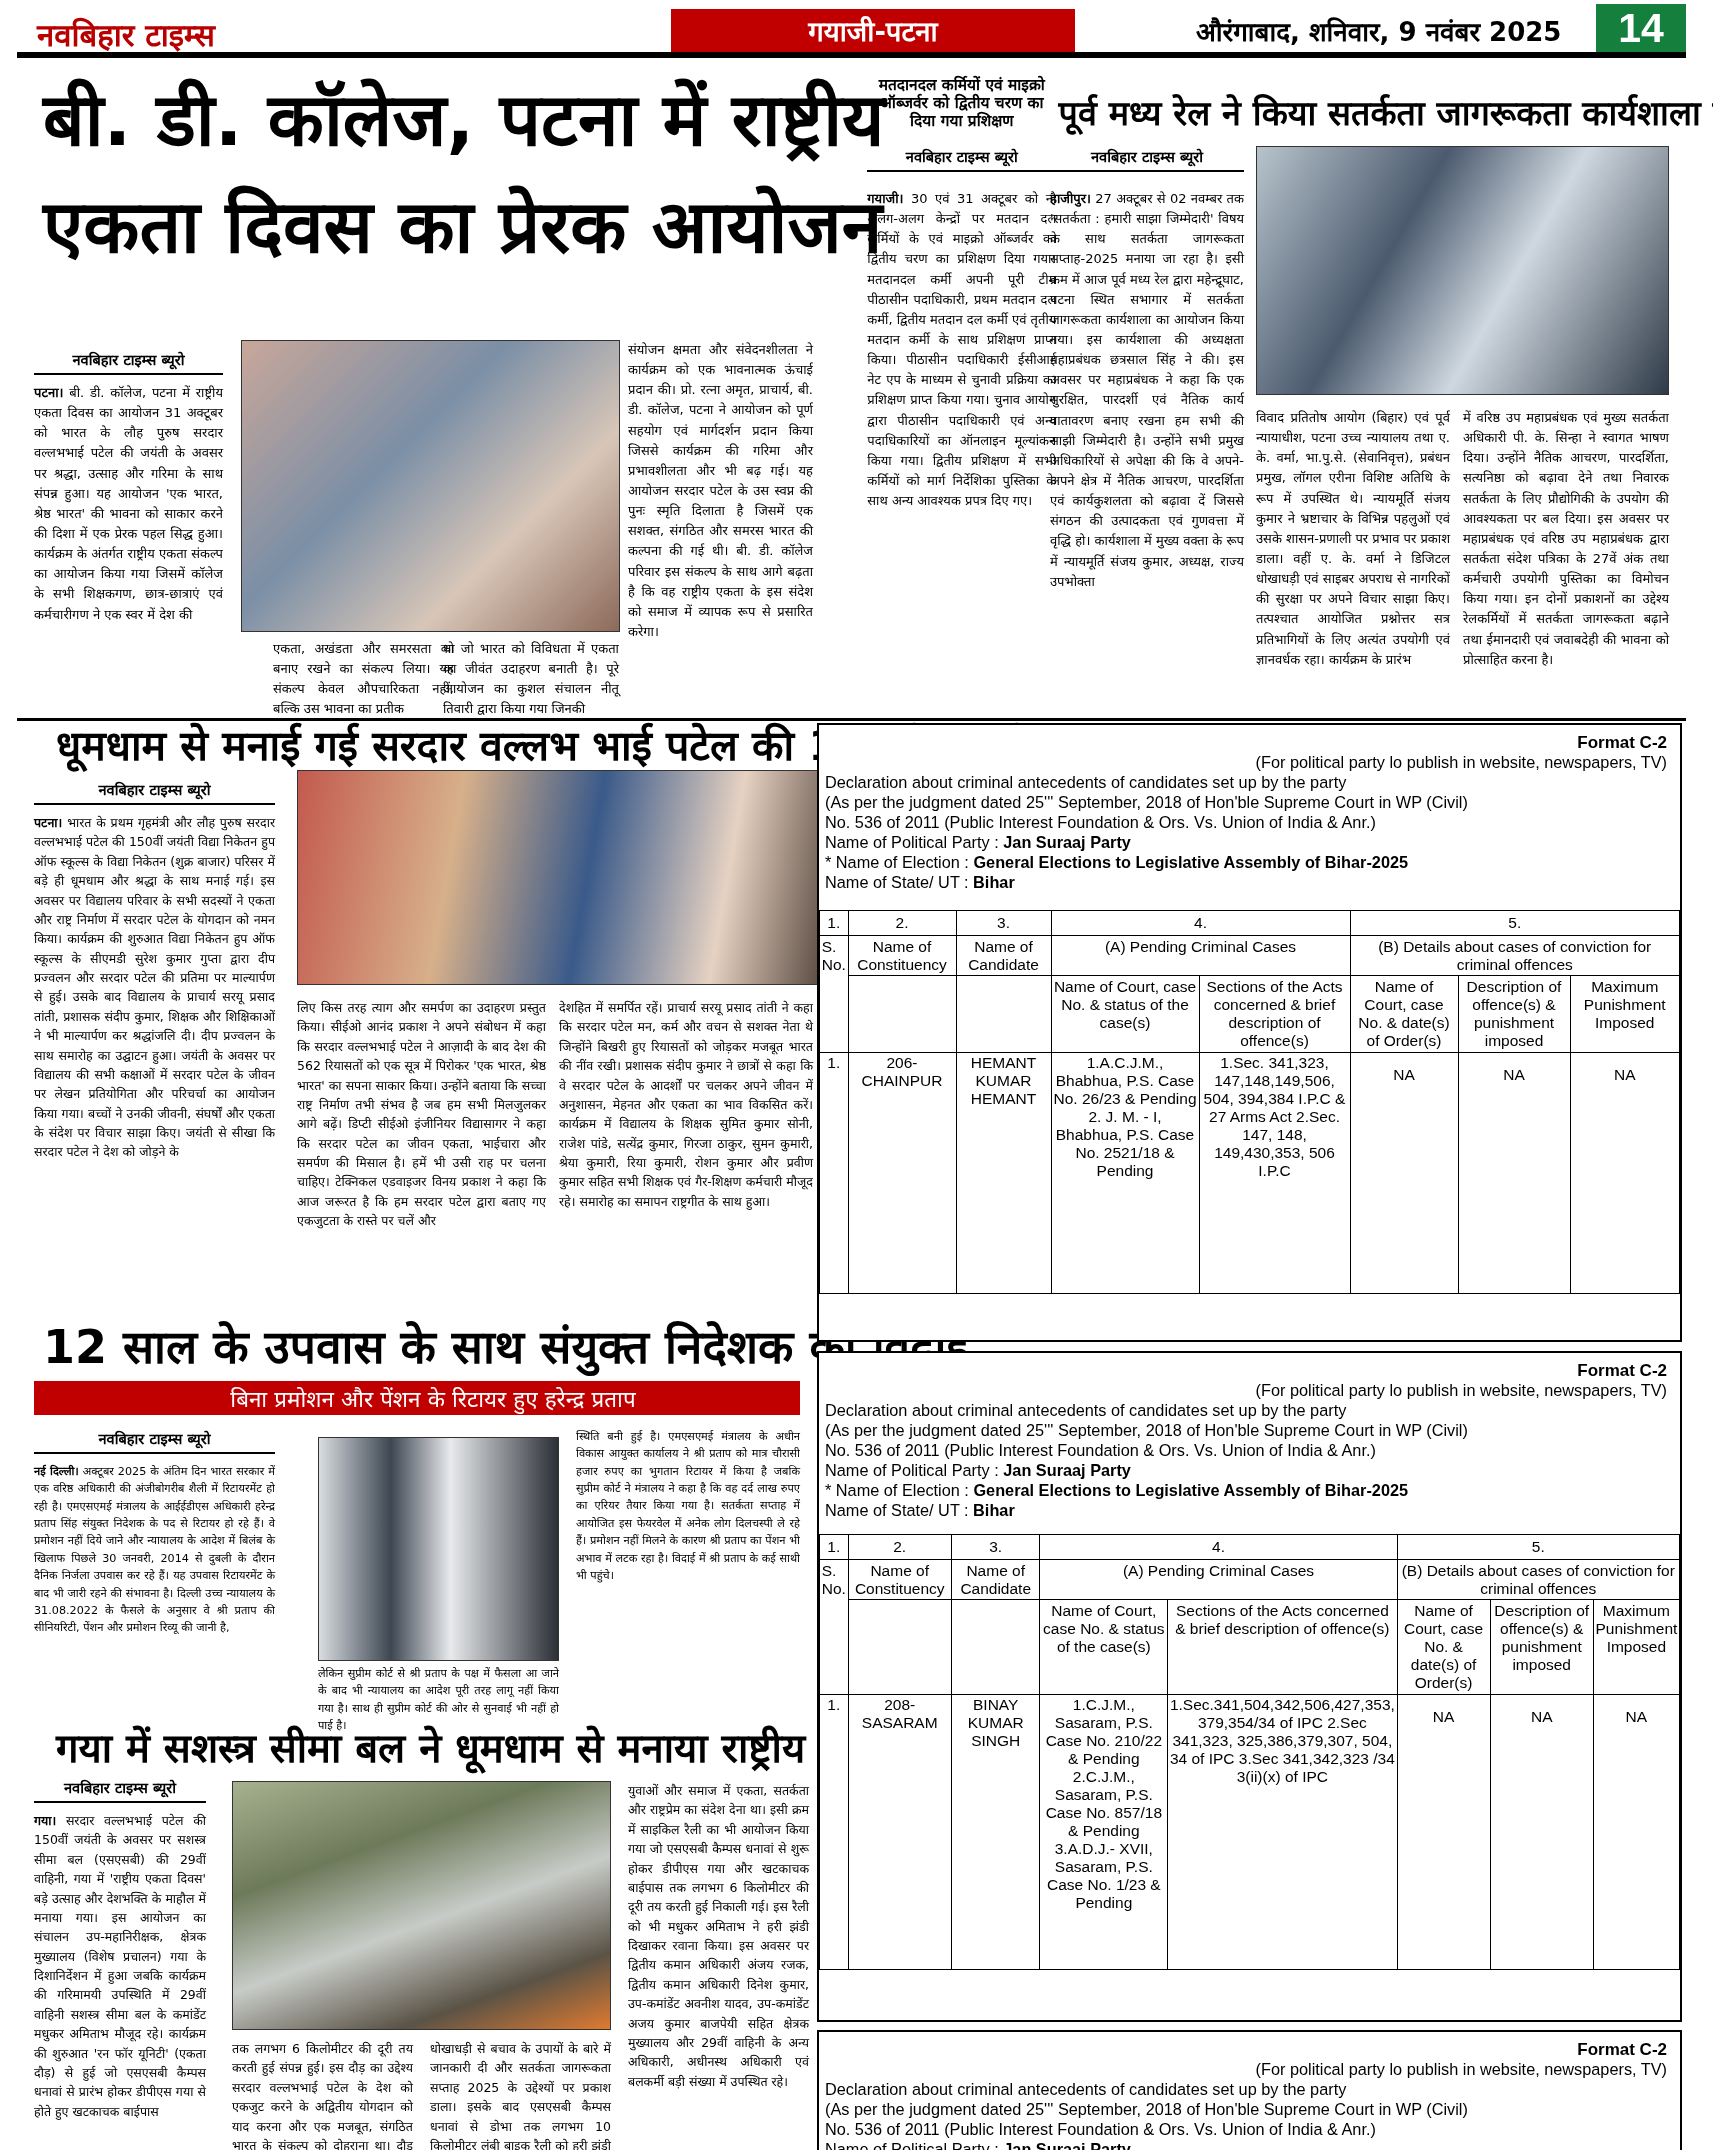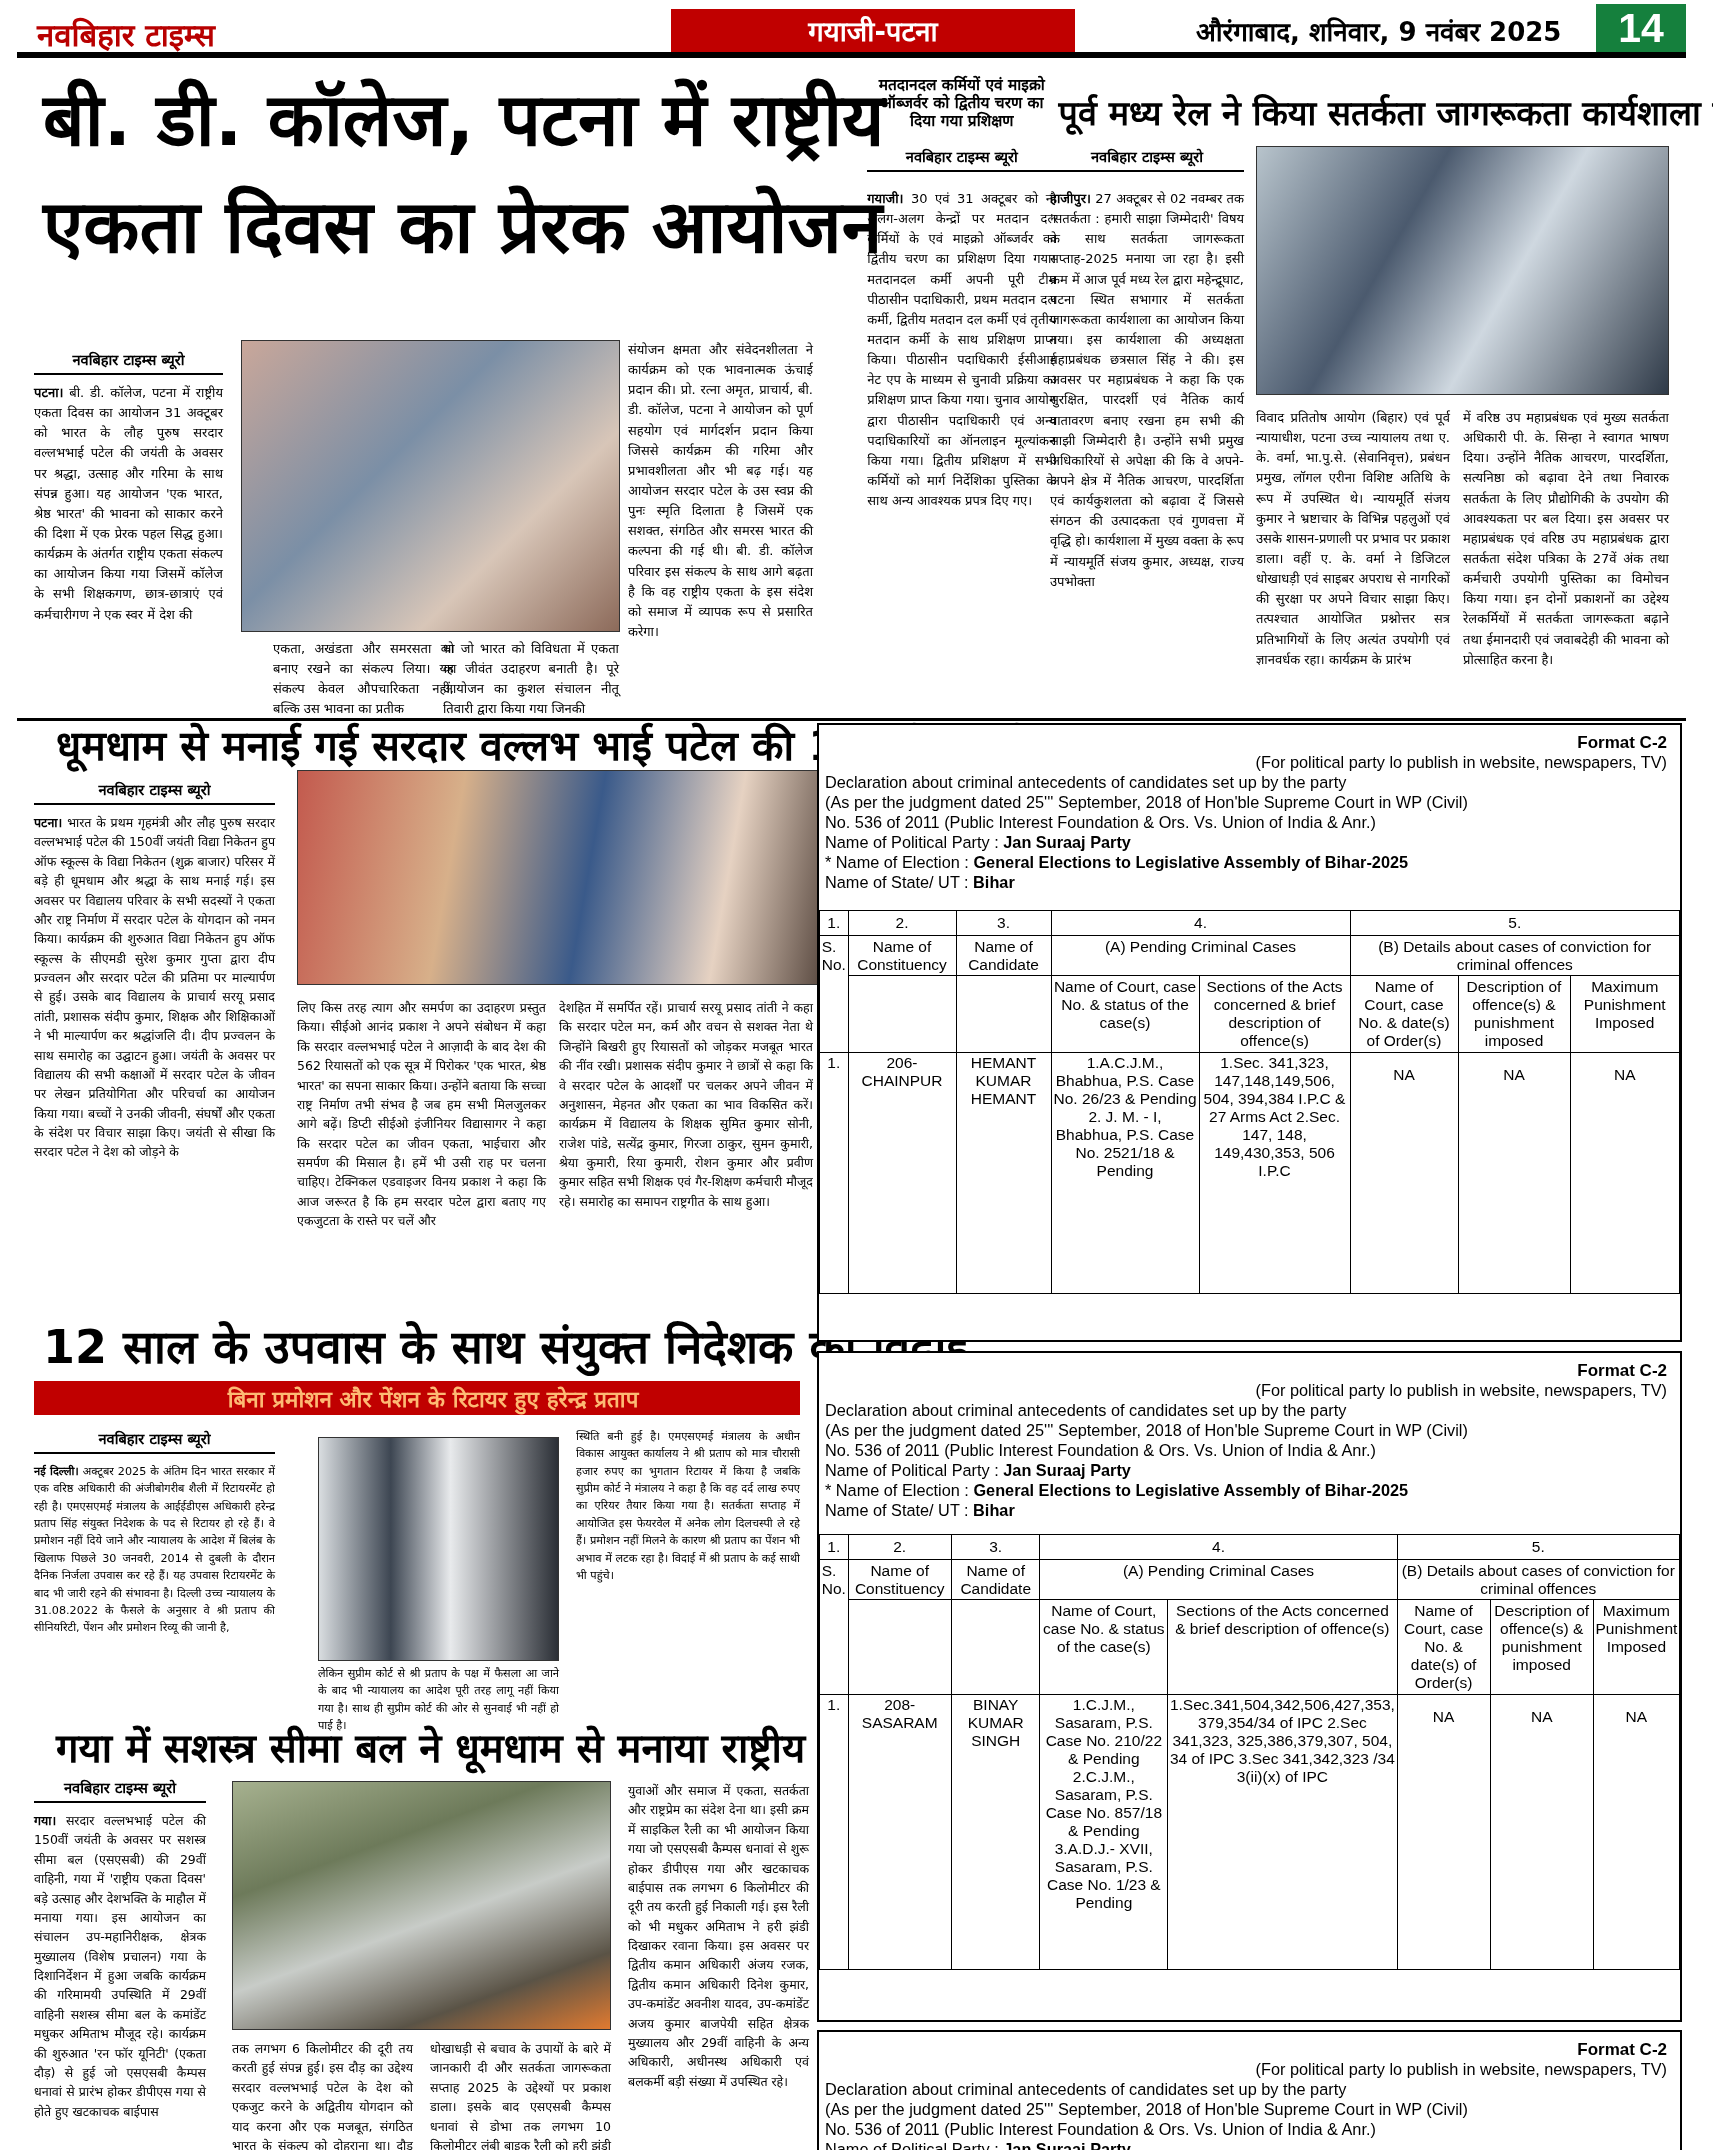--- a/index.html
+++ b/index.html
@@ -16,21 +16,21 @@
   .headline { font-family: "DejaVu Sans", sans-serif; font-weight: bold; line-height: 1.15; color:#000; }
   .byline { font-family:"DejaVu Sans",sans-serif; font-weight:bold; font-size:14.6px; text-align:center; border-bottom: 2.2px solid #000; padding-bottom: 4.3px; }
   .body-text { font-family:"DejaVu Sans",sans-serif; font-size: 13px; line-height: 1.55; text-align: justify; }
   .body-text b { font-weight: bold; }
   .photo { background: linear-gradient(135deg,#c9a79a,#7b8fa6 40%,#d8c6b8 70%,#8c6a5a); border: 1.3px solid #333; }
   .photo.p2 { background: linear-gradient(120deg,#b8c4cc,#4b5a6e 35%,#cfd8e0 60%,#2f3a48); }
   .photo.p3 { background: linear-gradient(100deg,#c35a4e,#d7b08a 30%,#3a5a8a 55%,#e6d2c2 80%,#5b4b42); }
   .photo.p4 { background: linear-gradient(90deg,#d9dde0,#3d4652 30%,#e8eaec 55%,#2b2f36); }
   .photo.p5 { background: linear-gradient(160deg,#a6b18f,#6d7a5a 30%,#c8ccc8 55%,#5a5346 80%,#e07a30); }
 
-  .redbar { background:#c00000; color:#fdba74; font-family:"DejaVu Sans",sans-serif; font-weight:bold; font-size:22.4px; display:flex; align-items:center; justify-content:center;padding-left:32px; }
+  .redbar { background:#c00000; color:#ffffff; font-family:"DejaVu Sans",sans-serif; font-weight:normal; font-size:22.4px; display:flex; align-items:center; justify-content:center;padding-left:32px; }
 
   
   .adbox { border: 2.6px solid #000; background:#fff; font-family:"Liberation Sans",sans-serif; }
   .ad-format { position:absolute; right: 13px; top: 7.7px; font-weight:bold; font-size: 17px; }
   .ad-sub { position:absolute; right: 13px; top: 28px; font-size: 16.3px; }
   .ad-lines { position:absolute; left: 6px; top: 47px; font-size: 16.3px; line-height: 20px; }
   .ad-lines b { font-weight: bold; }
   table.c2 { position:absolute; left:0; width: 100%; border-collapse: collapse; font-size: 15.5px; line-height: 18px; }
   table.c2 td { border: 1.3px solid #000; text-align:center; vertical-align: top; padding: 1.7px 1.7px; }
   table.c2 tr.nums td { vertical-align: middle; height: 25px; }

